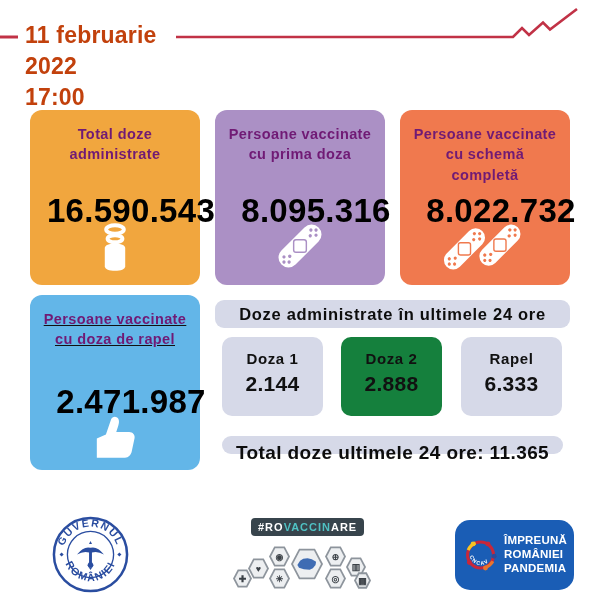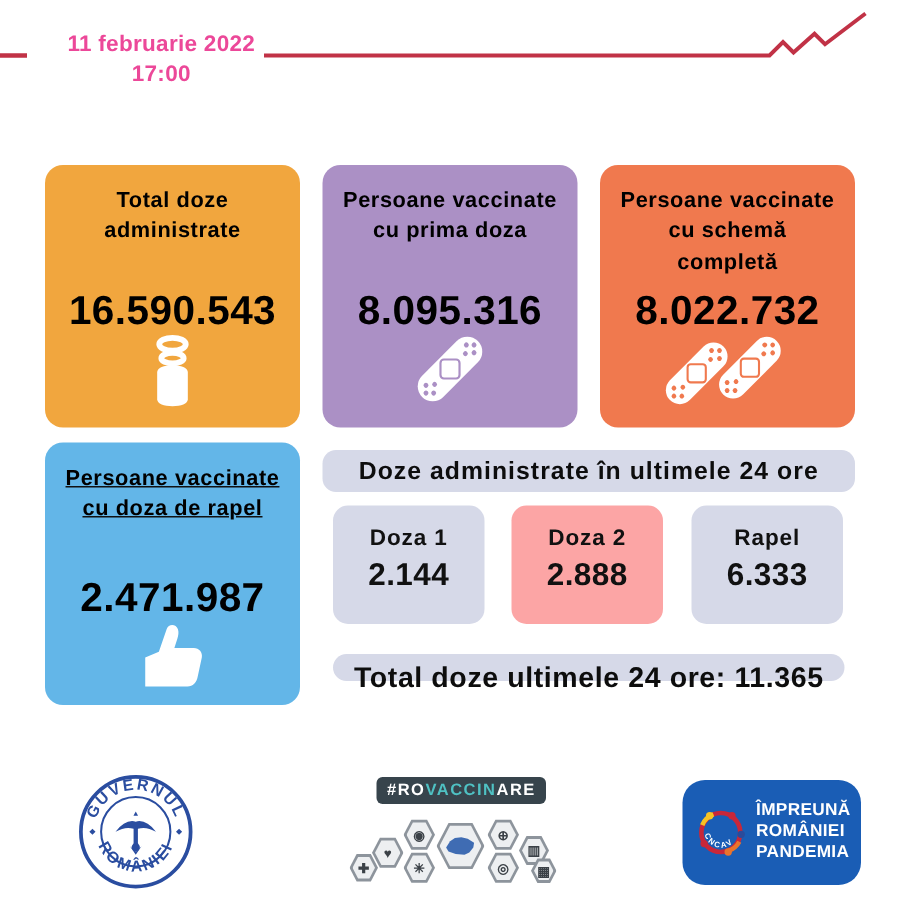--- a/index.html
+++ b/index.html
@@ -7,35 +7,35 @@
   body { font-family:"Liberation Sans", sans-serif; }
   #canvas {
     position:relative; width:600px; height:600px; background:#ffffff;
     overflow:hidden; font-weight:700; color:#111;
   }
 
   
   .headline-svg { position:absolute; left:0; top:0; width:600px; height:60px; }
   .date-block {
     position:absolute; left:25px; top:20px; width:165px;
-    text-align:center; font-size:15px; line-height:1.35; color:#ec4899;
+    text-align:left; font-size:23px; line-height:1.35; color:#c2410c;
     letter-spacing:0.2px;
   }
 
   
   .stat-card {
     position:absolute; width:170px; height:175px; border-radius:12px;
   }
   .stat-card .card-title {
     margin-top:14px; padding:0 12px; text-align:center;
-    font-size:14.5px; line-height:1.4; letter-spacing:0.4px; color:#000000;
+    font-size:14.5px; line-height:1.4; letter-spacing:0.4px; color:#701a75;
   }
   .stat-card .card-value {
-    position:absolute; left:0; top:82px; width:100%; text-align:center;
-    font-size:27px; letter-spacing:0.3px; color:#000;
+    position:absolute; left:16px; top:82px; width:100%; text-align:center;
+    font-size:33px; letter-spacing:0.3px; color:#000;
   }
   .stat-card .card-icon {
     position:absolute; left:0; bottom:10px; width:100%;
     display:flex; justify-content:center;
   }
   #card-1 { left:30px;  top:110px; }
   #card-2 { left:215px; top:110px; }
   #card-3 { left:400px; top:110px; }
   #card-4 { left:30px;  top:295px; }
   #card-4 .card-value { top:88px; }
@@ -166,21 +166,21 @@
       </svg>
     </div>
   </div>
 
   <div class="panel-header" style="background-color: rgb(214, 217, 232);">Doze administrate în ultimele 24 ore</div>
 
   <div class="dose-card" id="dose-1" style="background-color: rgb(214, 217, 232);">
     <div class="dose-label">Doza 1</div>
     <div class="dose-value">2.144</div>
   </div>
-  <div class="dose-card" id="dose-2" style="background-color: #fca5a5;">
+  <div class="dose-card" id="dose-2" style="background-color: #15803d;">
     <div class="dose-label">Doza 2</div>
     <div class="dose-value">2.888</div>
   </div>
   <div class="dose-card" id="dose-3" style="background-color: rgb(214, 217, 232);">
     <div class="dose-label">Rapel</div>
     <div class="dose-value">6.333</div>
   </div>
 
   <div class="total-bar" style="background-color: rgb(214, 217, 232);">Total doze ultimele 24 ore: 11.365</div>
 

